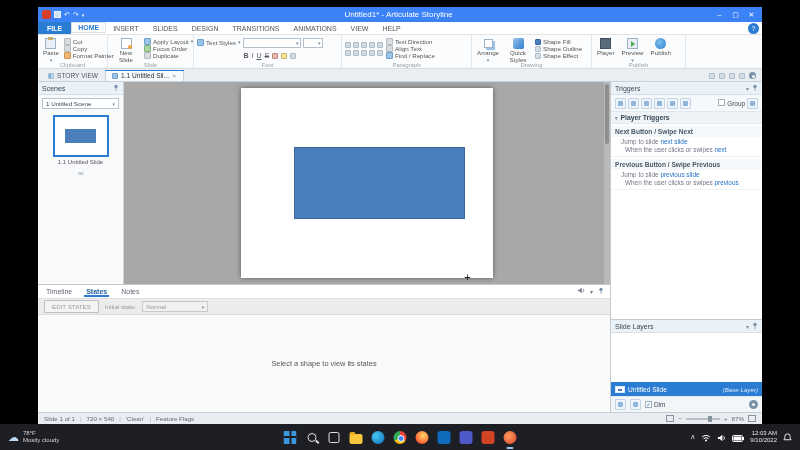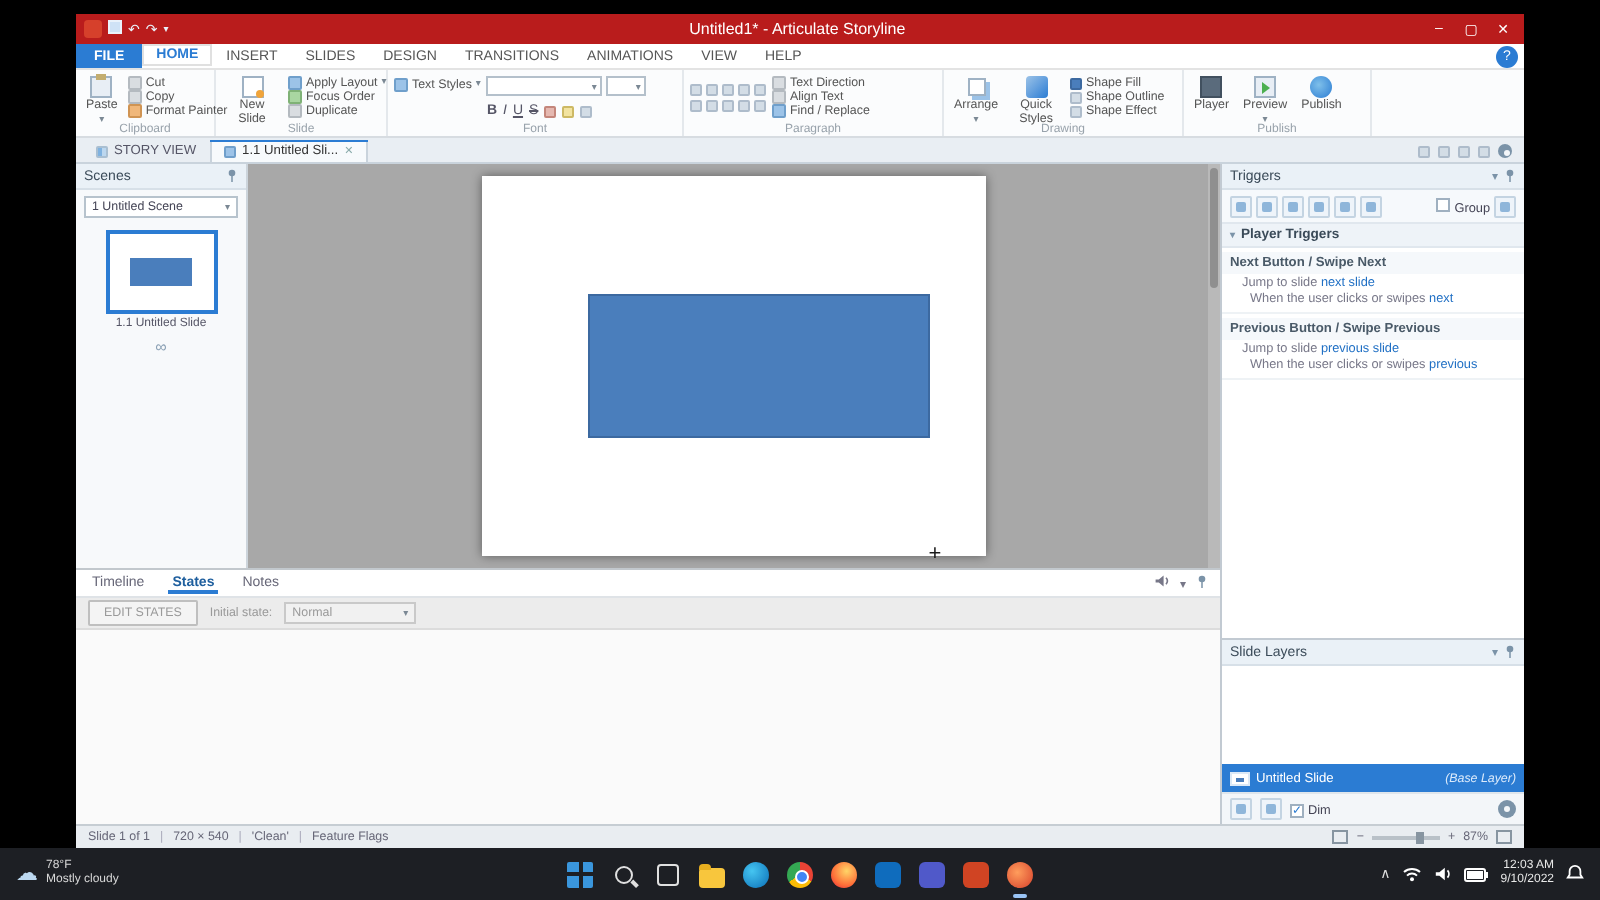--- a/index.html
+++ b/index.html
@@ -5,21 +5,21 @@
 <style>
   * { box-sizing:border-box; margin:0; padding:0; }
   body { background:#000; font-family:"Liberation Sans", sans-serif; width:800px; height:450px; overflow:hidden; }
   .screen { position:relative; width:800px; height:450px; background:#000; overflow:hidden; }
 
   
   .app { position:absolute; left:38px; top:7px; width:724px; height:417px; background:#f0f0f0;
          display:flex; flex-direction:column; font-size:8px; color:#333; }
 
   
-  .titlebar { height:15px; background:#b91c1c; display:flex; align-items:center; color:#fff; padding:0 4px; gap:3px; flex:0 0 auto; }
+  .titlebar { height:15px; background:#3b82f6; display:flex; align-items:center; color:#fff; padding:0 4px; gap:3px; flex:0 0 auto; }
   .appicon { width:9px; height:9px; border-radius:2px; background:#d6402b; flex:0 0 auto; }
   .qat { display:flex; gap:3px; align-items:center; font-size:7px; color:#eaf2fb; }
   .i-save { display:inline-block; width:7px; height:7px; background:#cfe2f6; border:1px solid #eaf2fb; }
   .tb-title { flex:1; text-align:center; font-size:8px; color:#fff; white-space:nowrap; overflow:hidden; }
   .win-btn { width:13px; text-align:center; font-size:7px; color:#fff; cursor:default; }
 
   
   .menubar { height:13px; background:#fff; display:flex; align-items:stretch; border-bottom:1px solid #e3e3e3; flex:0 0 auto; }
   .file-btn { background:#2b7cd3; color:#fff; padding:0 9px; display:flex; align-items:center; font-size:7px; font-weight:bold; }
   .mtab { padding:0 7px; display:flex; align-items:center; font-size:7px; color:#555; }
@@ -447,20 +447,23 @@
             </span>
           </div>
           <div class="bp-toolbar">
             <span class="edit-states-btn">EDIT STATES</span>
             <span class="bp-label">Initial state:</span>
             <span class="state-select">
               <span>Normal</span>
               <span class="combo-caret">▾</span>
             </span>
           </div>
+          <div class="bp-content">
+            <span class="bp-message">Select a shape to view its states</span>
+          </div>
         </div>
       </div>
 
       <div class="right-panel">
 
         <div class="triggers">
           <div class="panel-header">
             <span class="ph-title">Triggers</span>
             <span class="ph-ico">▾</span>
             <span class="ph-ico">

